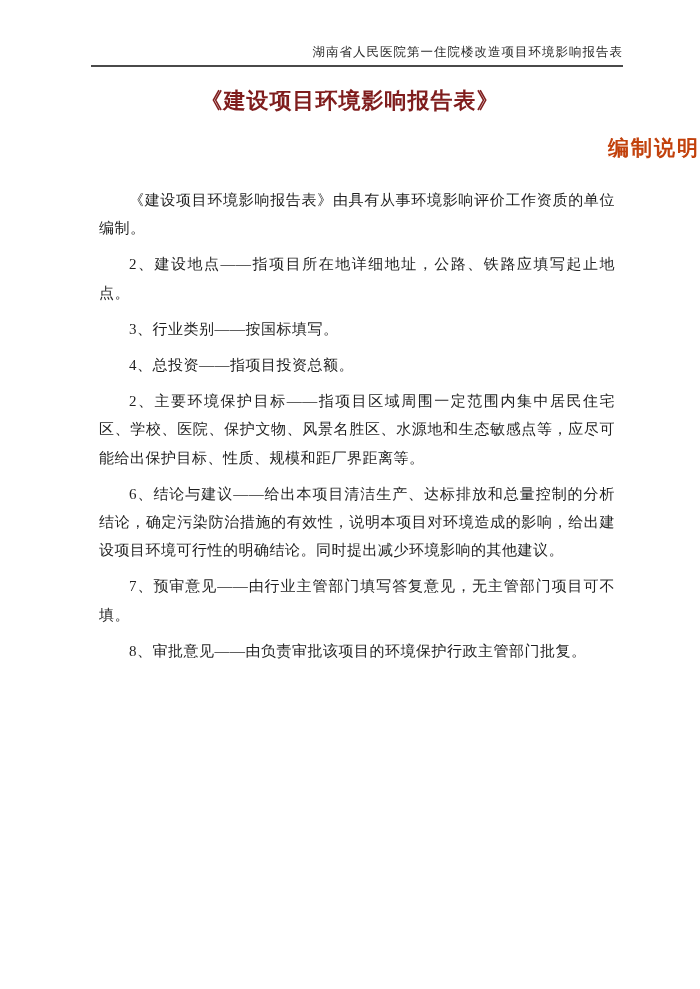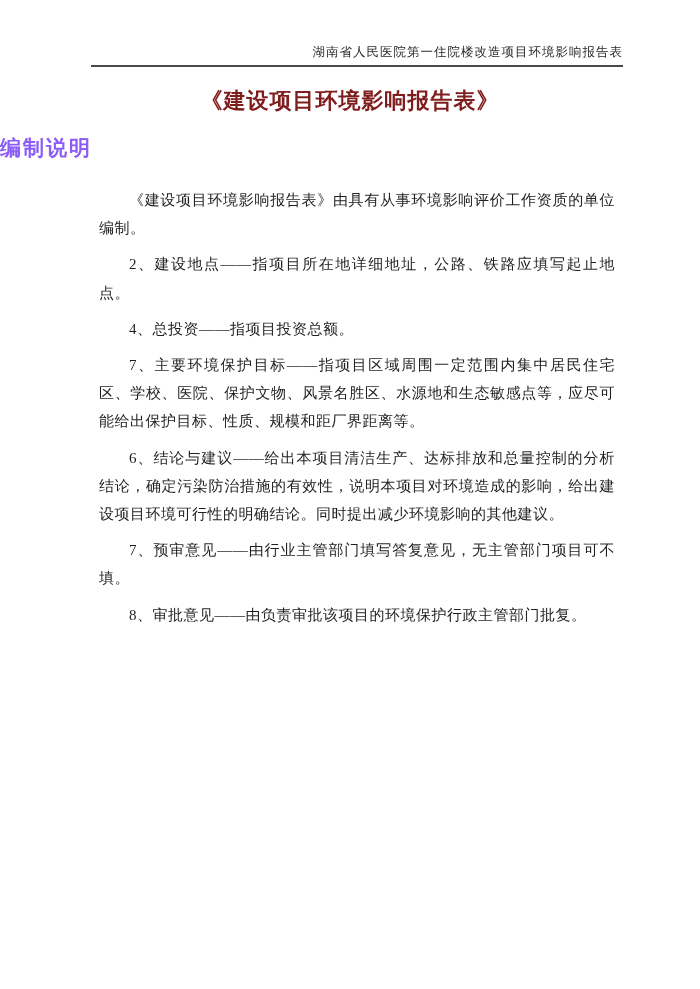--- a/index.html
+++ b/index.html
@@ -36,26 +36,26 @@
     font-weight: 700;
     font-size: 22px;
     letter-spacing: 1px;
     color: #7f1d1d;
   }
   .doc-subtitle {
     position: absolute;
     left: 0;
     right: 0;
     top: 134px;
-    text-align: left;
+    text-align: right;
     font-family: "Liberation Sans", "DejaVu Sans", sans-serif;
     font-weight: 700;
     font-size: 21px;
     letter-spacing: 2px;
-    color: #8b5cf6;
+    color: #c2410c;
   }
   .body-text {
     position: absolute;
     left: 91px;
     right: 77px;
     top: 178px;
     font-size: 15px;
     line-height: 28.2px;
     text-align: justify;
     color: #1f1f1f;
@@ -85,22 +85,23 @@
     <span>湖南省人民医院第一住院楼改造项目环境影响报告表</span>
   </div>
 
   <h1 class="doc-title">《建设项目环境影响报告表》</h1>
 
   <h2 class="doc-subtitle">编制说明</h2>
 
   <div class="body-text">
     <p>《建设项目环境影响报告表》由具有从事环境影响评价工作资质的单位编制。</p>
     <p>2、建设地点——指项目所在地详细地址，公路、铁路应填写起止地点。</p>
+    <p>3、行业类别——按国标填写。</p>
     <p>4、总投资——指项目投资总额。</p>
-    <p>7、主要环境保护目标——指项目区域周围一定范围内集中居民住宅区、学校、医院、保护文物、风景名胜区、水源地和生态敏感点等，应尽可能给出保护目标、性质、规模和距厂界距离等。</p>
+    <p>2、主要环境保护目标——指项目区域周围一定范围内集中居民住宅区、学校、医院、保护文物、风景名胜区、水源地和生态敏感点等，应尽可能给出保护目标、性质、规模和距厂界距离等。</p>
     <p>6、结论与建议——给出本项目清洁生产、达标排放和总量控制的分析结论，确定污染防治措施的有效性，说明本项目对环境造成的影响，给出建设项目环境可行性的明确结论。同时提出减少环境影响的其他建议。</p>
     <p>7、预审意见——由行业主管部门填写答复意见，无主管部门项目可不填。</p>
     <p>8、审批意见——由负责审批该项目的环境保护行政主管部门批复。</p>
   </div>
 
   <div class="page-footer">
     <span>IV</span>
   </div>
 
 </div>

